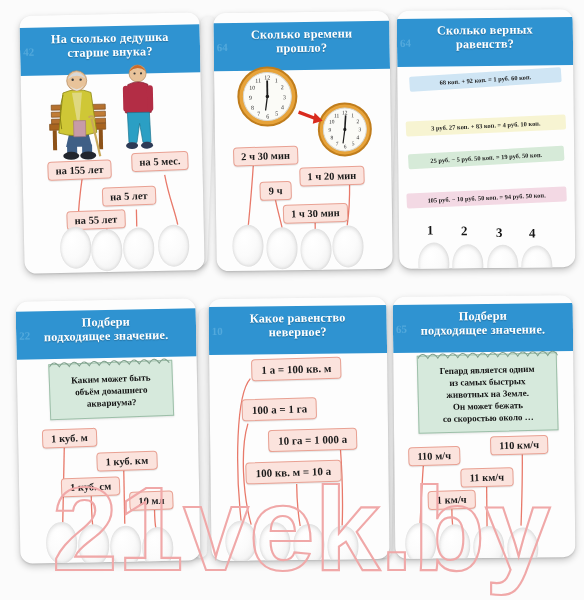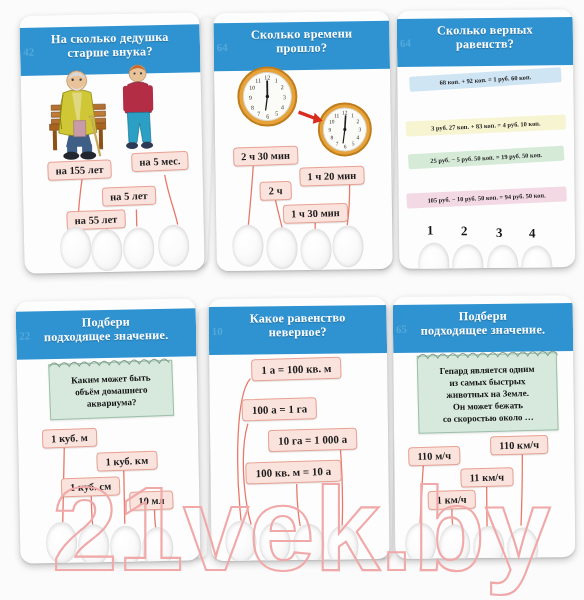--- a/index.html
+++ b/index.html
@@ -183,21 +183,21 @@
     </svg>
 
     <svg class="leadsvg" width="176" height="258">
       <path d="M38 152 C 36 178, 34 196, 32 214" stroke="#e8796a" stroke-width="1.3" fill="none"></path>
       <path d="M59 184 C 61 196, 64 206, 66 216" stroke="#e8796a" stroke-width="1.3" fill="none"></path>
       <path d="M134 171 C 134 188, 133 202, 131 214" stroke="#e8796a" stroke-width="1.3" fill="none"></path>
       <path d="M99 209 C 99 212, 99 214, 99 218" stroke="#e8796a" stroke-width="1.3" fill="none"></path>
     </svg>
 
     <div class="pill" style="left:18px;top:134px;padding:3px 7px;font-size:10.5px;transform:rotate(-1deg);">2 ч 30 мин</div>
-    <div class="pill" style="left:44px;top:169px;padding:3px 8px;font-size:10.5px;transform:rotate(-1deg);">2 ч</div>
+    <div class="pill" style="left:44px;top:169px;padding:3px 8px;font-size:10.5px;transform:rotate(-1deg);">9 ч</div>
     <div class="pill" style="left:84px;top:155px;padding:3px 7px;font-size:10.5px;transform:rotate(-1deg);">1 ч 20 мин</div>
     <div class="pill" style="left:67px;top:192px;padding:3px 7px;font-size:10.5px;transform:rotate(-1deg);">1 ч 30 мин</div>
 
     <div class="oval" style="left:16px;top:212px;"></div>
     <div class="oval" style="left:50px;top:215px;"></div>
     <div class="oval" style="left:84px;top:217px;"></div>
     <div class="oval" style="left:116px;top:214px;"></div>
   </div>
 
   <div class="card" style="left:398px;top:10px;width:176px;height:258px;transform:rotate(-0.6deg);">

